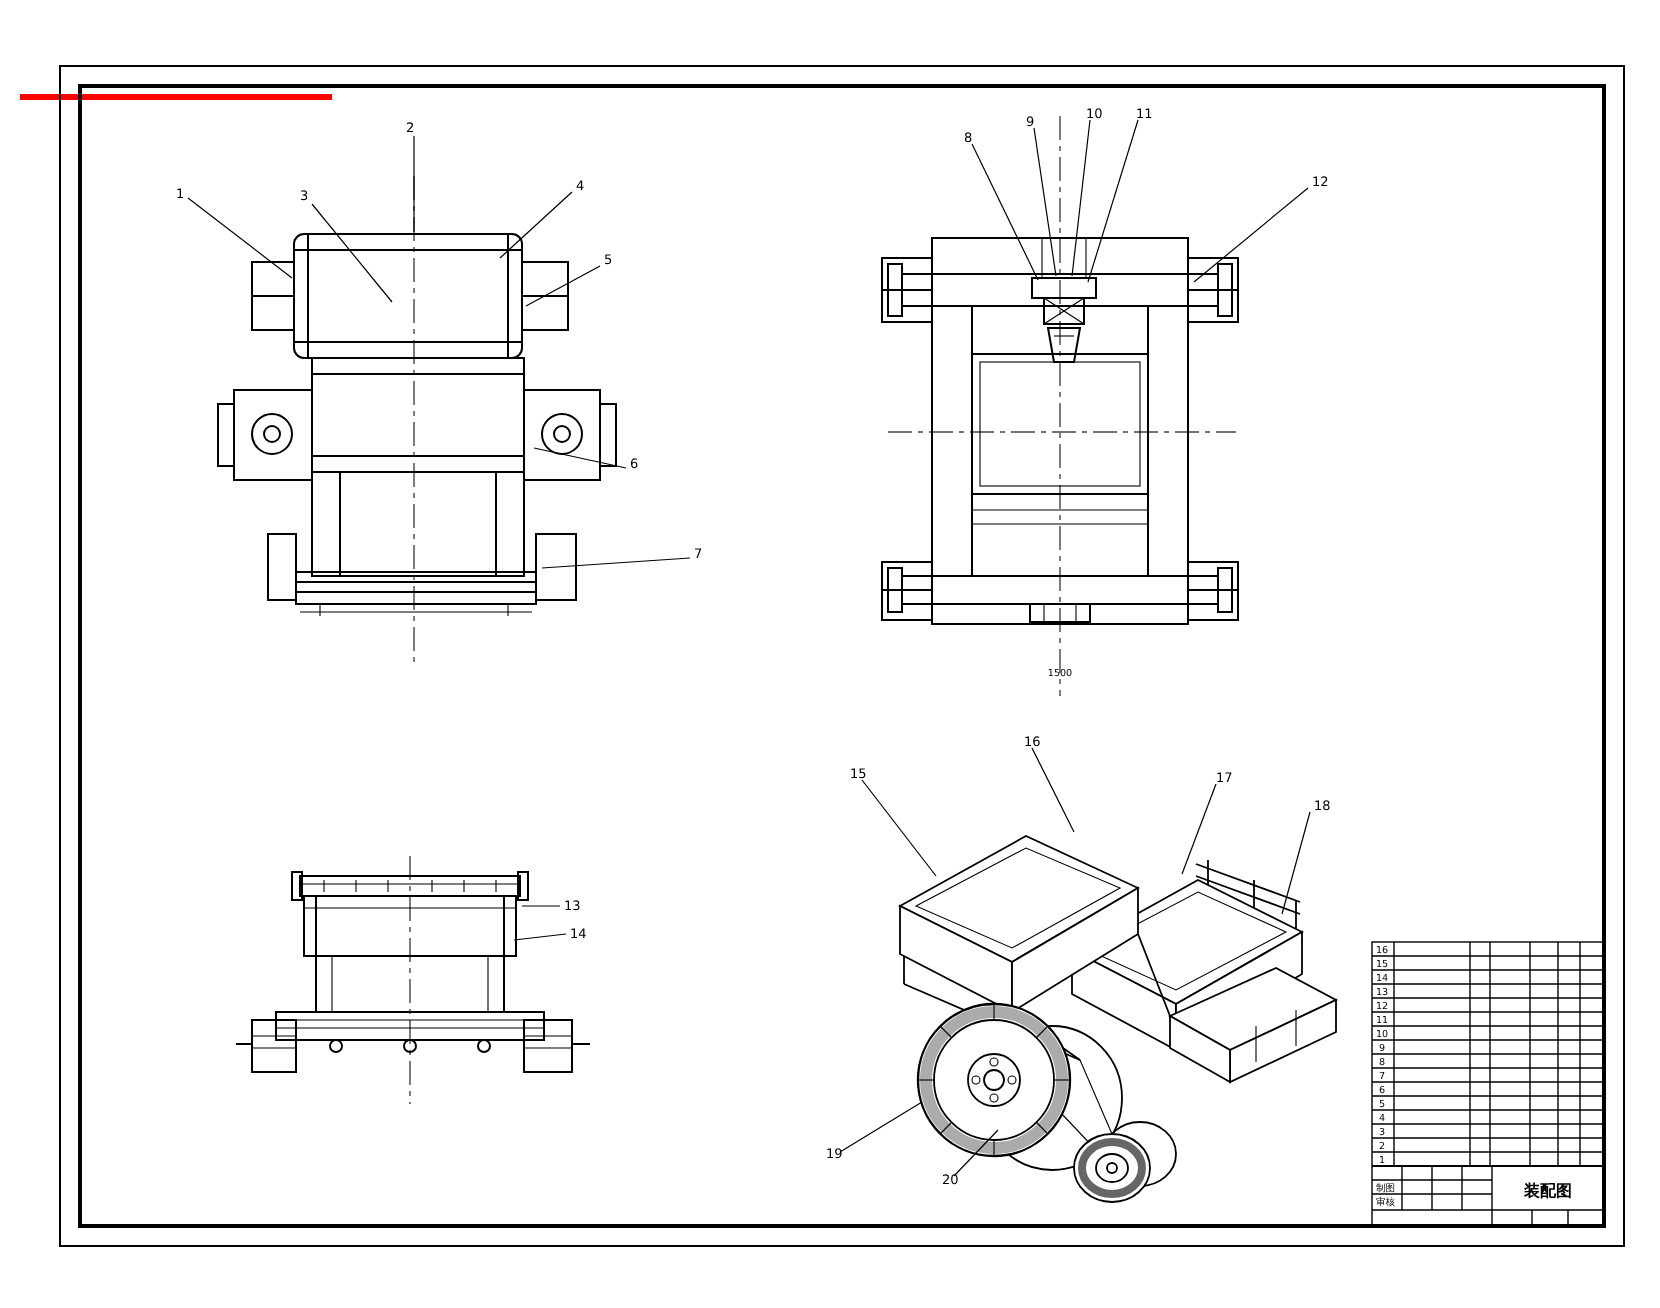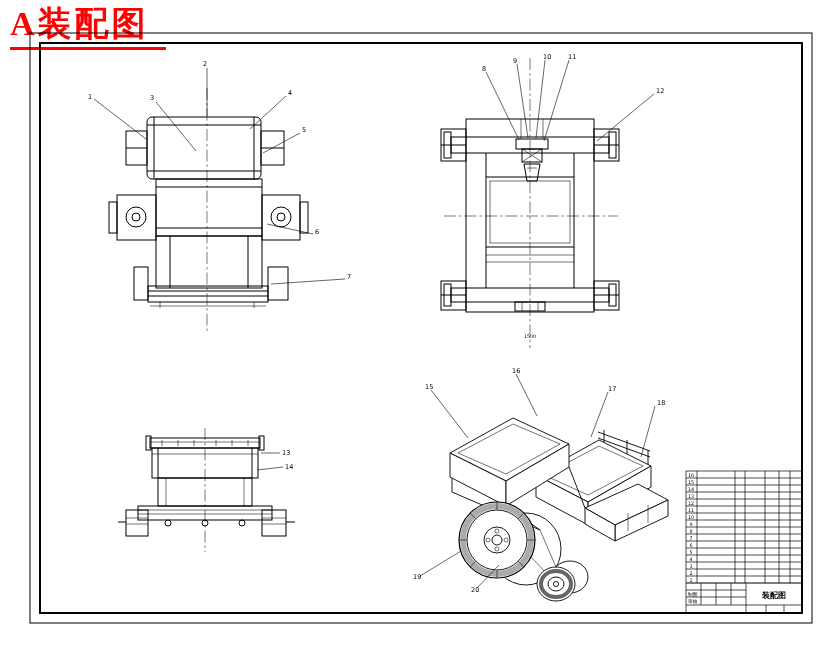--- a/index.html
+++ b/index.html
@@ -11,21 +11,20 @@
   .tiny{font:4.8px "DejaVu Sans",sans-serif;fill:#000;stroke:none;}
   .tb-name{font:bold 8px "Liberation Serif",serif;fill:#000;stroke:none;}
   .cl{stroke:#444;stroke-width:.7;stroke-dasharray:12 3 2.5 3;fill:none;}
   .thin{stroke-width:.55;}
 </style>
 </head>
 <body>
 
 <div class="page">
 
-  <div class="big-title">A装配图</div>
   <div class="title-underline"></div>
 
   <svg class="sheet" width="830" height="654" viewBox="0 0 830 654">
 
     <g stroke="#000" fill="none">
       <rect x="30" y="33" width="782" height="590" stroke-width="1"></rect>
       <rect x="40" y="43" width="762" height="570" stroke-width="2"></rect>
     </g>
 
     <g stroke="#000" fill="none" stroke-width="1">

